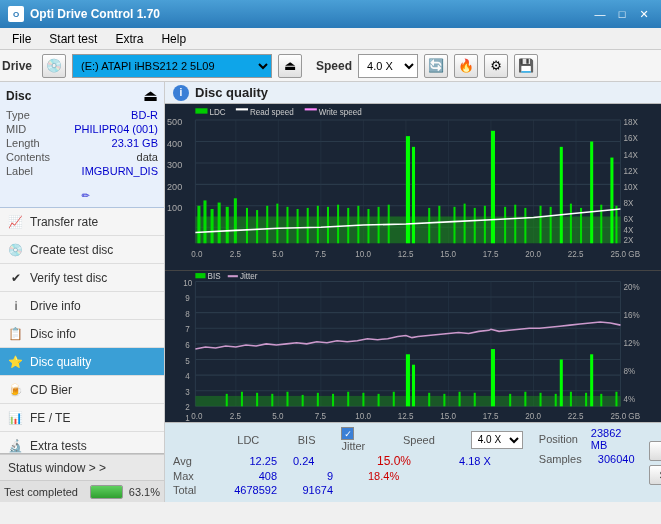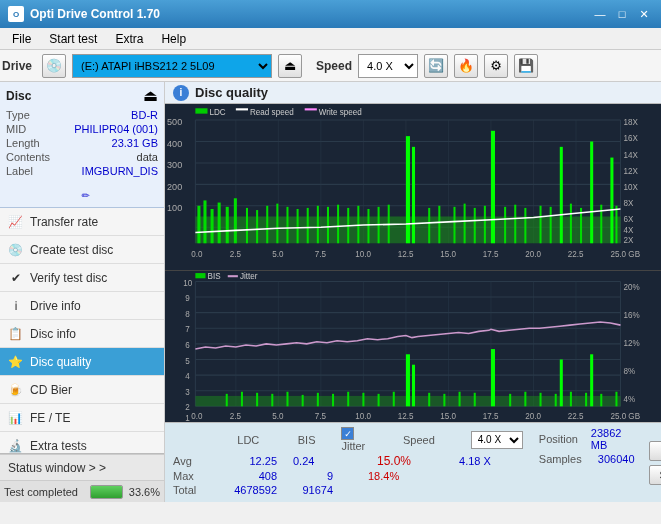--- a/index.html
+++ b/index.html
@@ -353,21 +353,21 @@
       <div class="status-window-btn">
         <span>Status window &gt; &gt;</span>
       </div>
     </div>
 
     <div class="progress-bar-container">
       <span style="font-size:11px;color:#333;white-space:nowrap;min-width:80px;">Test completed</span>
       <div class="progress-bar-outer">
         <div class="progress-bar-inner" style="width:100%;"></div>
       </div>
-      <span style="font-size:11px;color:#333;white-space:nowrap;">33.6%</span>
+      <span style="font-size:11px;color:#333;white-space:nowrap;">63.1%</span>
     </div>
   </div>
 
   <div class="right-panel">
 
     <div class="dq-header">
       <div class="dq-icon">i</div>
       <span class="dq-title">Disc quality</span>
     </div>
 

